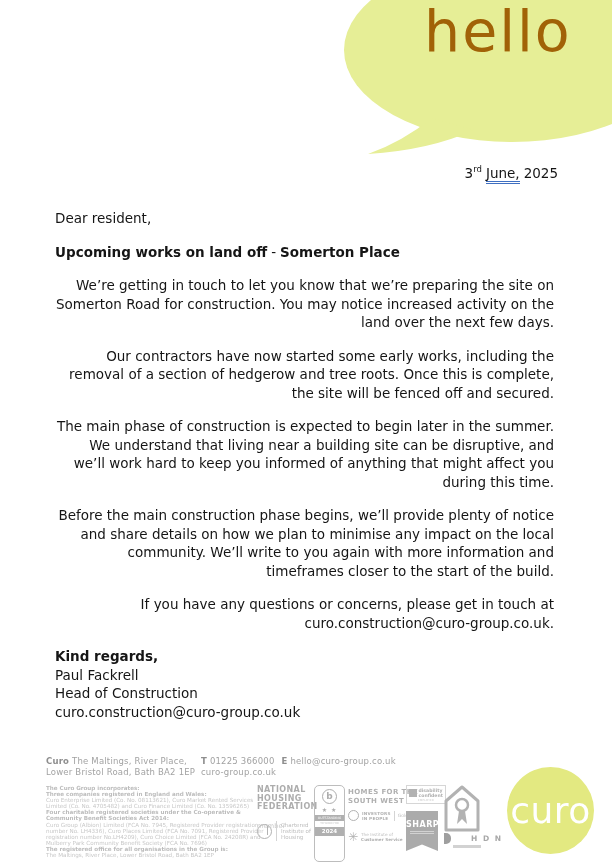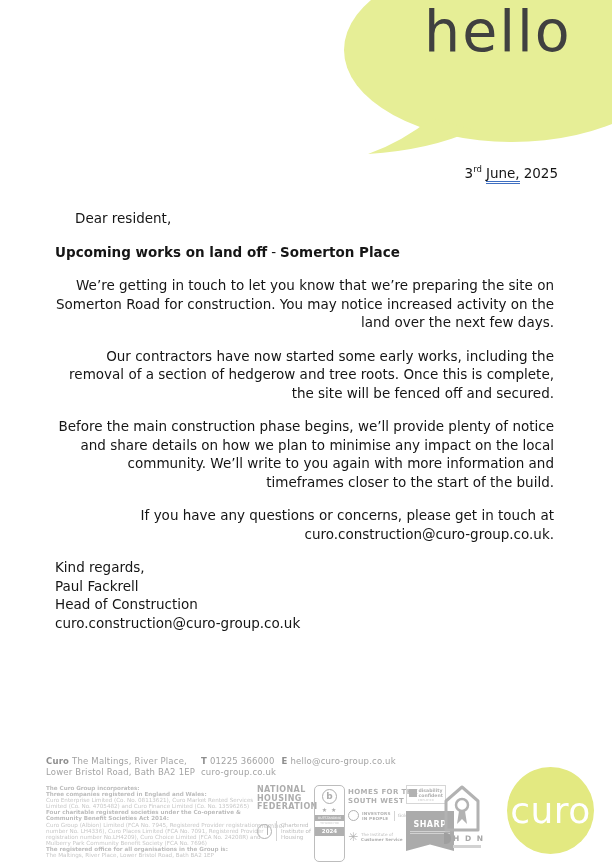--- a/index.html
+++ b/index.html
@@ -5,36 +5,36 @@
   html,body { margin:0; padding:0; background:#fff; }
   .page {
     position:relative; width:612px; height:865px; background:#ffffff;
     overflow:hidden; font-family:"DejaVu Sans", sans-serif; color:#151515;
   }
 
   
   .bubble-svg { position:absolute; top:0; left:0; }
   .hello-text {
     position:absolute; top:1px; left:424px; font-size:57px; line-height:60px;
-    color:#404040; letter-spacing:2px; font-weight:400;
+    color:#a16207; letter-spacing:2px; font-weight:400;
   }
 
   
   .date-line { position:absolute; top:164px; right:54px; font-size:13.5px; color:#141414; }
   .date-line sup { font-size:8.5px; }
   .date-month { margin-left:4px; border-bottom:3px double #3f6fc1; }
   .date-year { margin-left:4px; }
 
   
   .content { position:absolute; left:55px; top:209px; width:503px; font-size:13.5px; line-height:18.5px; }
-  .salutation { margin-bottom:15px;margin-left:20px; }
+  .salutation { margin-bottom:15px; }
   .subject { font-weight:bold; margin-bottom:15px; }
   .subject .dash { font-weight:normal; margin:0 4px; }
   .para { margin:0 4px 15px 0;text-align:right; }
-  .closing { font-weight:normal; }
+  .closing { font-weight:bold; }
   .sig-line { }
 
   
   .addr-col1 { position:absolute; left:46px; top:756px; font-size:8.5px; line-height:10.5px; color:#a2a2a2; letter-spacing:0.2px; }
   .addr-col2 { position:absolute; left:201px; top:756px; font-size:8.5px; line-height:10.5px; color:#a2a2a2; letter-spacing:0.2px; }
   .addr-bold { font-weight:bold; color:#8e8e8e; }
   .addr-gap { display:inline-block; width:7px; }
 
   
   .legal { position:absolute; left:46px; top:785px; font-size:5.6px; line-height:6.1px; color:#c7c7c7; white-space:nowrap; }
@@ -71,29 +71,29 @@
   .ics-text { font-size:4.2px; line-height:5px; color:#c0c0c0; }
   .ics-text .b { font-weight:bold; color:#b0b0b0; }
 
   .dc { left:406px; top:785px; width:34px; border:0.5px solid #d6d6d6; padding:2px 2px 1px 2px; }
   .dc-row { display:flex; align-items:center; gap:2px; }
   .dc-sym { display:grid; grid-template-columns:3.5px 3.5px; grid-gap:0.5px; flex:0 0 auto; }
   .dc-sym span { width:3.5px; height:3.5px; background:#b2b2b2; display:block; }
   .dc-text { font-size:4.6px; line-height:5px; color:#b0b0b0; font-weight:bold; }
   .dc-sub { font-size:2.6px; color:#c6c6c6; text-align:center; margin-top:1px; letter-spacing:0.3px; }
 
-  .sharp { left:406px; top:811px; width:48px; height:40px; background:#ababab;
+  .sharp { left:406px; top:811px; width:32px; height:40px; background:#ababab;
     clip-path:polygon(0 0,100% 0,100% 100%,50% 84%,0 100%); text-align:center; padding-top:9px; box-sizing:border-box; }
   .sharp-title { font-size:8px; font-weight:bold; letter-spacing:0.5px; color:#ffffff; }
   .sharp-bar { height:1px; background:#d2d2d2; margin:1.5px 4px; }
 
   .house { left:444px; top:784px; }
 
   .hdn { left:444px; top:833px; }
-  .hdn-row { display:flex; align-items:center; gap:2px; }
+  .hdn-row { display:flex; align-items:center; gap:20px; }
   .hdn-mark { width:7px; height:11px; background:#9f9f9f; border-radius:0 5px 5px 0; }
   .hdn-label { font-size:7.5px; font-weight:bold; letter-spacing:1.5px; color:#a8a8a8; }
   .hdn-bar { height:2.5px; background:#d2d2d2; margin-top:1px; margin-left:9px; width:28px; }
 
   
   .curo-circle {
     position:absolute; left:507px; top:767px; width:87px; height:87px; border-radius:50%;
     background:#e3e981; display:flex; align-items:center; justify-content:center;
   }
   .curo-wordmark { font-size:36px; color:#ffffff; letter-spacing:0.5px; line-height:36px; }
@@ -115,20 +115,21 @@
 
   <div class="content">
     <div class="salutation">Dear resident,</div>
     <div class="subject">
       <span>Upcoming works on land off</span><span class="dash">-</span><span>Somerton Place</span>
     </div>
     <div>
 
     <p class="para">We’re getting in touch to let you know that we’re preparing the site on Somerton Road for construction. You may notice increased activity on the land over the next few days.</p>
         <p class="para">Our contractors have now started some early works, including the removal of a section of hedgerow and tree roots. Once this is complete, the site will be fenced off and secured.</p>
+        <p class="para">The main phase of construction is expected to begin later in the summer. We understand that living near a building site can be disruptive, and we’ll work hard to keep you informed of anything that might affect you during this time.</p>
         <p class="para">Before the main construction phase begins, we’ll provide plenty of notice and share details on how we plan to minimise any impact on the local community. We’ll write to you again with more information and timeframes closer to the start of the build.</p>
         <p class="para">If you have any questions or concerns, please get in touch at curo.construction@curo-group.co.uk.</p>
       </div>
     <div class="closing">Kind regards,</div>
     <div class="sig-line">Paul Fackrell</div>
     <div class="sig-line">Head of Construction</div>
     <div class="sig-line">curo.construction@curo-group.co.uk</div>
   </div>
 
   <div class="addr-col1">

